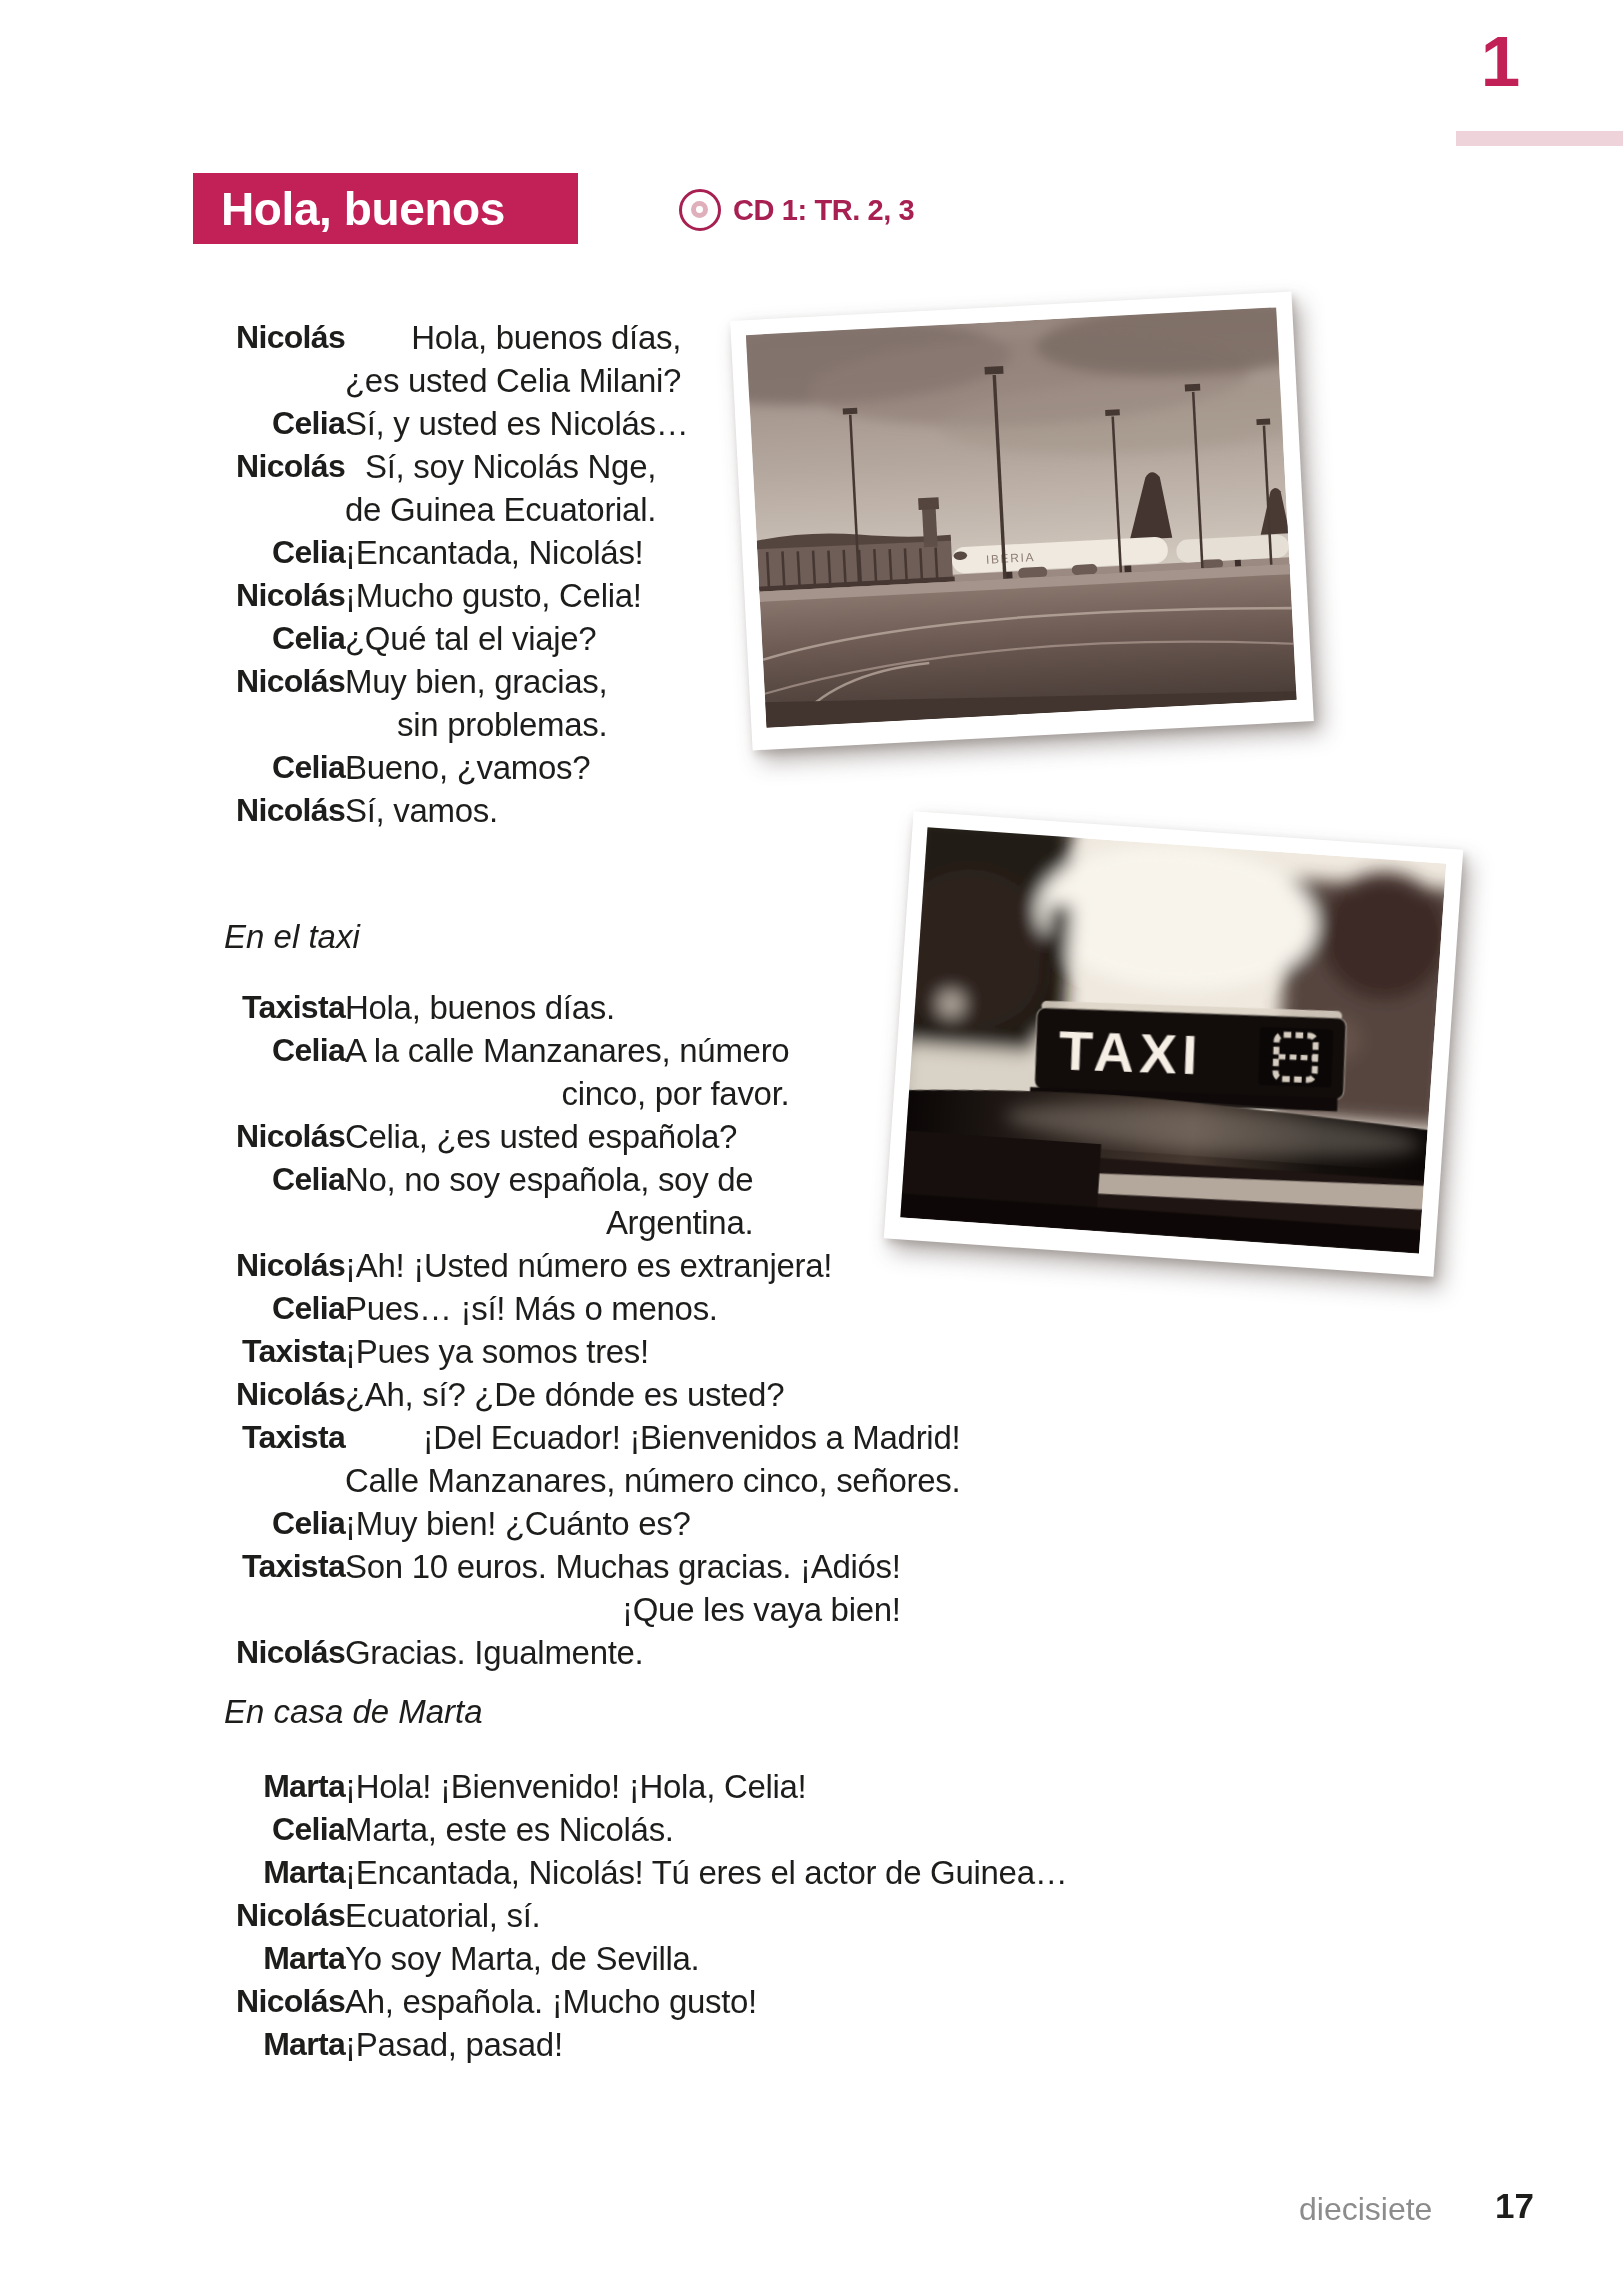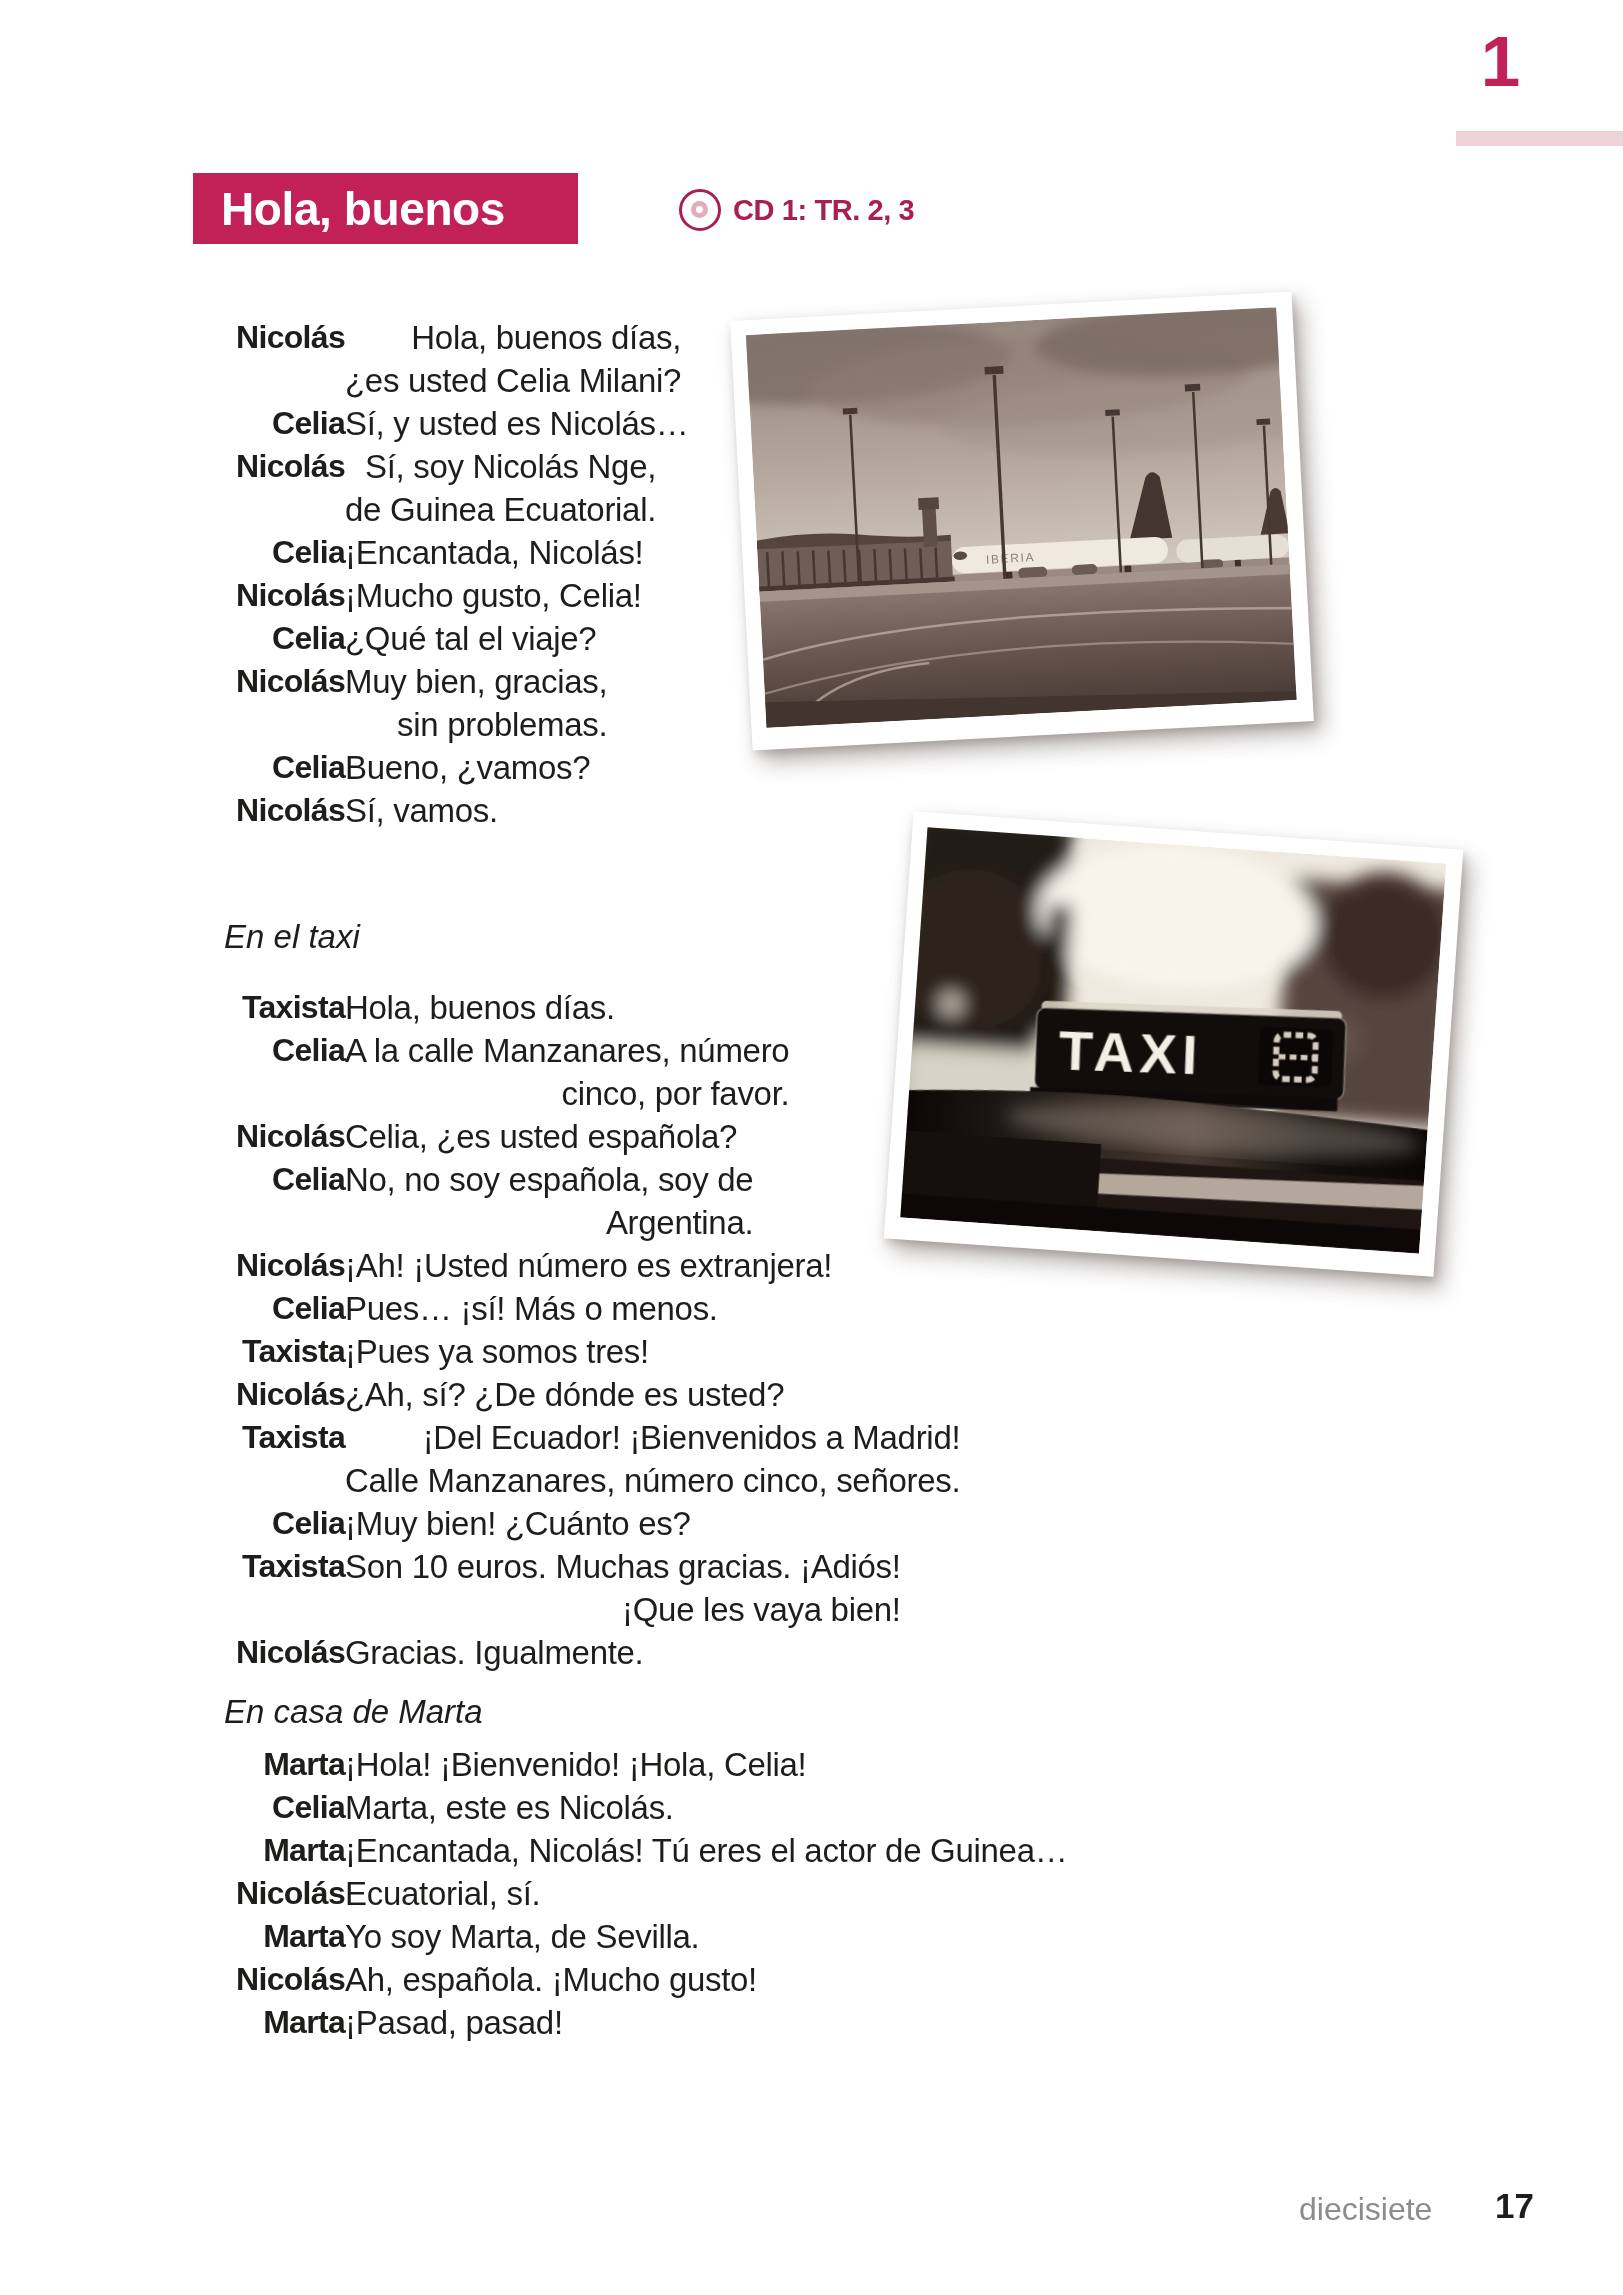--- a/index.html
+++ b/index.html
@@ -23,21 +23,21 @@
     border:3.4px solid var(--accent-dark,#a82052);border-radius:50%;}
   .cd-icon .hole{position:absolute;left:9.4px;top:9.4px;width:6.8px;height:6.8px;
     border:5.1px solid #dfafbc;border-radius:50%;}
   .cd-label{position:absolute;left:733px;top:194px;font-size:29px;font-weight:bold;
     color:var(--accent-dark,#a82052);letter-spacing:-0.4px;}
   
   .sec{position:absolute;left:224px;width:1003px;}
   .sec-heading{font-style:italic;font-size:33px;line-height:39px;color:var(--text,#1d1d1b);}
   .rows{margin-top:24px;}
   .sec.s2 .rows{margin-top:30px;}
-  .sec.s3 .rows{margin-top:12px;}
+  .sec.s3 .rows{margin-top:34px;}
   .drow{display:flex;text-align:right;}
   .spk{flex:0 0 121px;width:121px;font-weight:bold;font-size:32px;line-height:43px;
     letter-spacing:-0.7px;}
   .txt{font-size:33px;line-height:43px;letter-spacing:-0.3px;}
   
   .photo{position:absolute;background:#ffffff;padding:15.3px 15.3px 22px 15.3px;
     box-shadow:8.5px 12px 22px rgba(72,58,52,.38), 2.6px 4.3px 8.5px rgba(72,58,52,.22);}
   .photo svg{display:block;}
   .photo-airport{left:741px;top:306px;transform:rotate(-3deg);}
   .photo-taxi{left:898px;top:830px;transform:rotate(4deg);}

